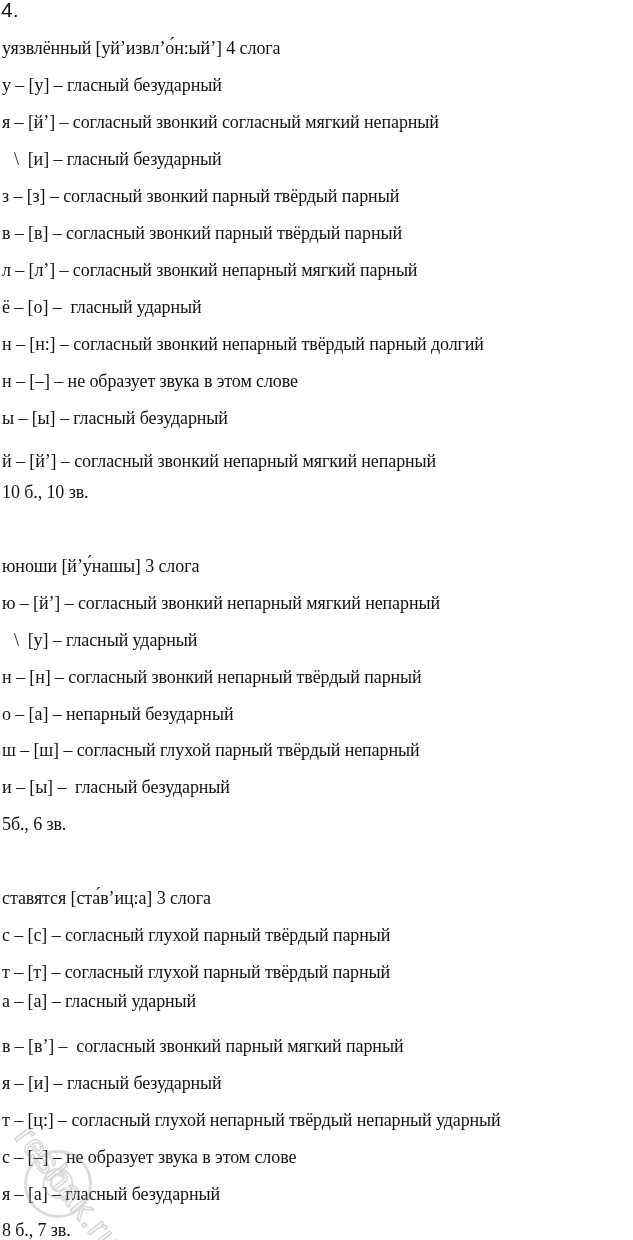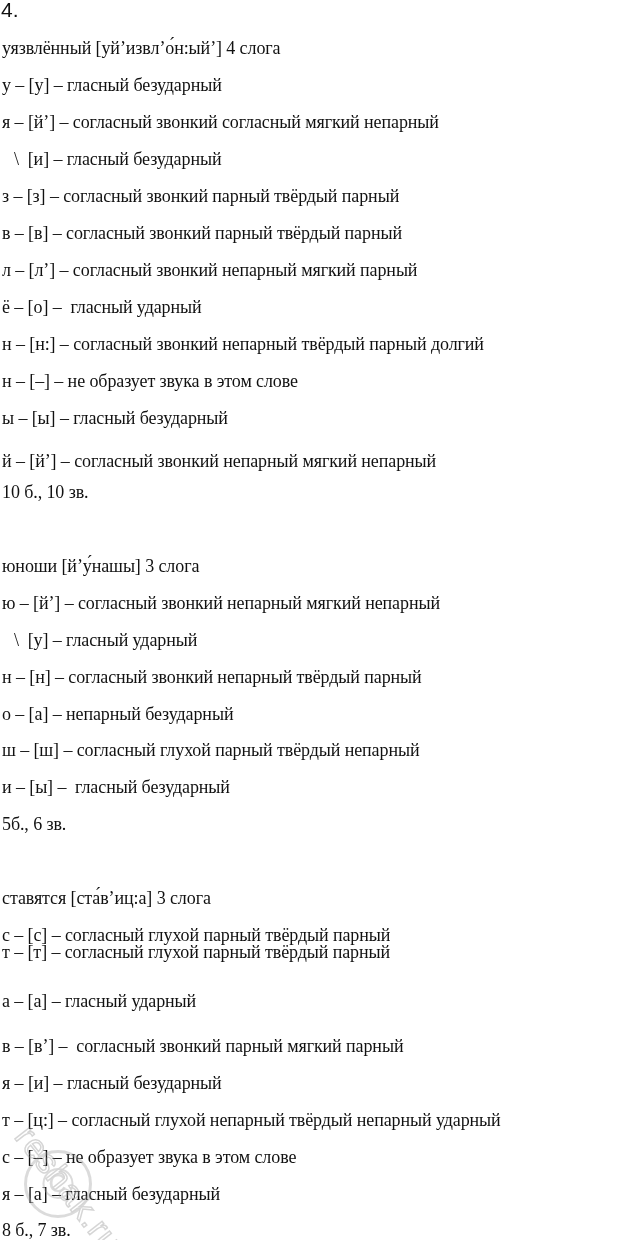--- a/index.html
+++ b/index.html
@@ -100,21 +100,21 @@
   <div class="line" style="top:590px">ю – [й’] – согласный звонкий непарный мягкий непарный</div>
   <div class="line indent" style="top:627px">\  [у] – гласный ударный</div>
   <div class="line" style="top:664px">н – [н] – согласный звонкий непарный твёрдый парный</div>
   <div class="line" style="top:701px">о – [а] – непарный безударный</div>
   <div class="line" style="top:737px">ш – [ш] – согласный глухой парный твёрдый непарный</div>
   <div class="line" style="top:774px">и – [ы] –  гласный безударный</div>
   <div class="line" style="top:811px">5б., 6 зв.</div>
 
   <div class="line" style="top:885px">ставятся [ста́в’иц:а] 3 слога</div>
   <div class="line" style="top:922px">с – [с] – согласный глухой парный твёрдый парный</div>
-  <div class="line" style="top:939px">т – [т] – согласный глухой парный твёрдый парный</div>
+  <div class="line" style="top:959px">т – [т] – согласный глухой парный твёрдый парный</div>
   <div class="line" style="top:988px">а – [а] – гласный ударный</div>
   <div class="line" style="top:1033px">в – [в’] –  согласный звонкий парный мягкий парный</div>
   <div class="line" style="top:1070px">я – [и] – гласный безударный</div>
   <div class="line" style="top:1107px">т – [ц:] – согласный глухой непарный твёрдый непарный ударный</div>
   <div class="line" style="top:1144px">с – [–] – не образует звука в этом слове</div>
   <div class="line" style="top:1181px">я – [а] – гласный безударный</div>
   <div class="line" style="top:1217px">8 б., 7 зв.</div>
 
   <div class="watermark">
     <div class="wm-circle">©</div>

